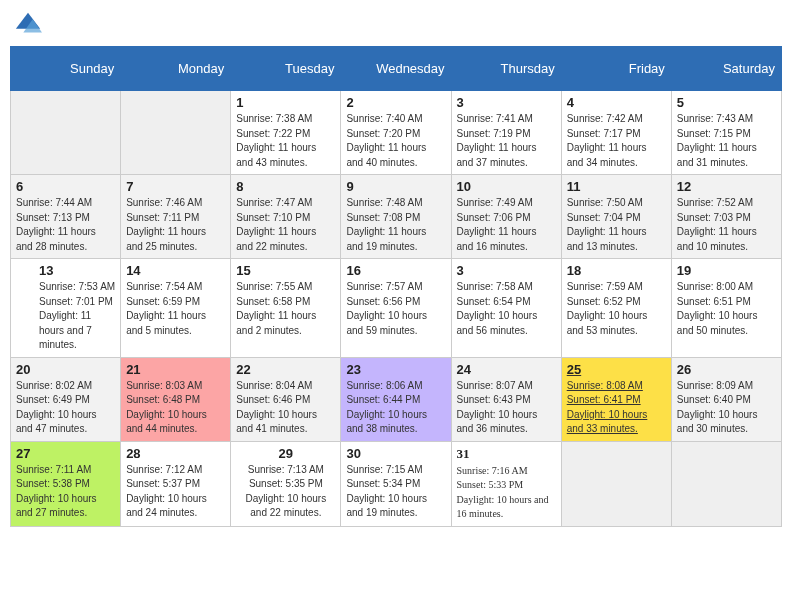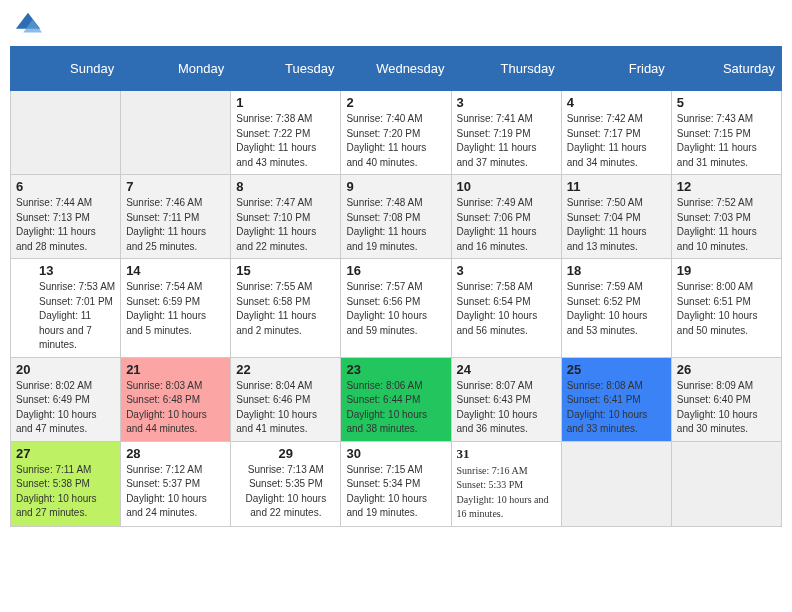--- a/index.html
+++ b/index.html
@@ -219,29 +219,29 @@
           <div class="day-info">Sunrise: 8:02 AM<br>Sunset: 6:49 PM<br>Daylight: 10 hours and 47 minutes.</div>
         </td>
         <td style="background-color: #fca5a5;">
           <div class="day-num">21</div>
           <div class="day-info">Sunrise: 8:03 AM<br>Sunset: 6:48 PM<br>Daylight: 10 hours and 44 minutes.</div>
         </td>
         <td style="background-color: rgb(242, 242, 242);">
           <div class="day-num">22</div>
           <div class="day-info">Sunrise: 8:04 AM<br>Sunset: 6:46 PM<br>Daylight: 10 hours and 41 minutes.</div>
         </td>
-        <td style="background-color: #22c55e;">
+        <td style="background-color: #c4b5fd;">
           <div class="day-num">23</div>
           <div class="day-info">Sunrise: 8:06 AM<br>Sunset: 6:44 PM<br>Daylight: 10 hours and 38 minutes.</div>
         </td>
         <td style="background-color: rgb(242, 242, 242);">
           <div class="day-num">24</div>
           <div class="day-info">Sunrise: 8:07 AM<br>Sunset: 6:43 PM<br>Daylight: 10 hours and 36 minutes.</div>
         </td>
-        <td style="background-color: #3b82f6;">
+        <td style="background-color: #fde047; text-decoration: underline;">
           <div class="day-num">25</div>
           <div class="day-info">Sunrise: 8:08 AM<br>Sunset: 6:41 PM<br>Daylight: 10 hours and 33 minutes.</div>
         </td>
         <td style="background-color: rgb(242, 242, 242);">
           <div class="day-num">26</div>
           <div class="day-info">Sunrise: 8:09 AM<br>Sunset: 6:40 PM<br>Daylight: 10 hours and 30 minutes.</div>
         </td>
       </tr>
       <tr>
         <td style="background-color: #bef264;">

